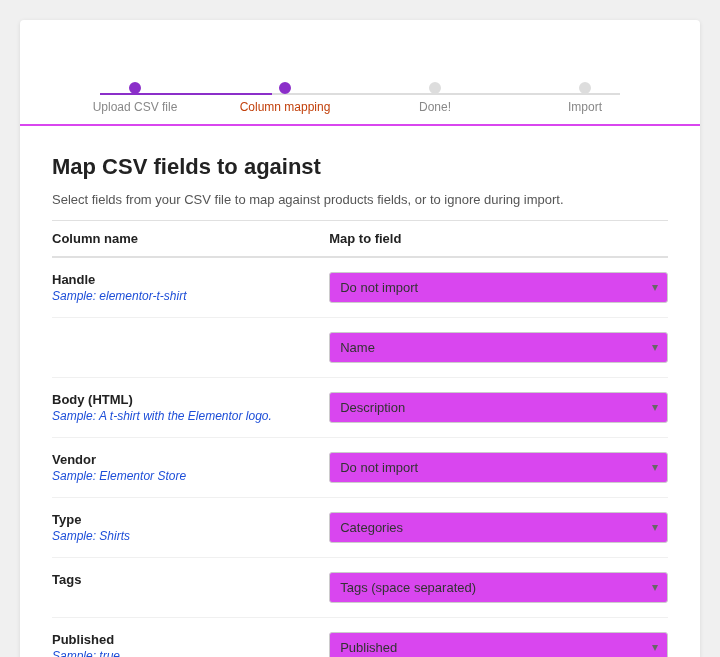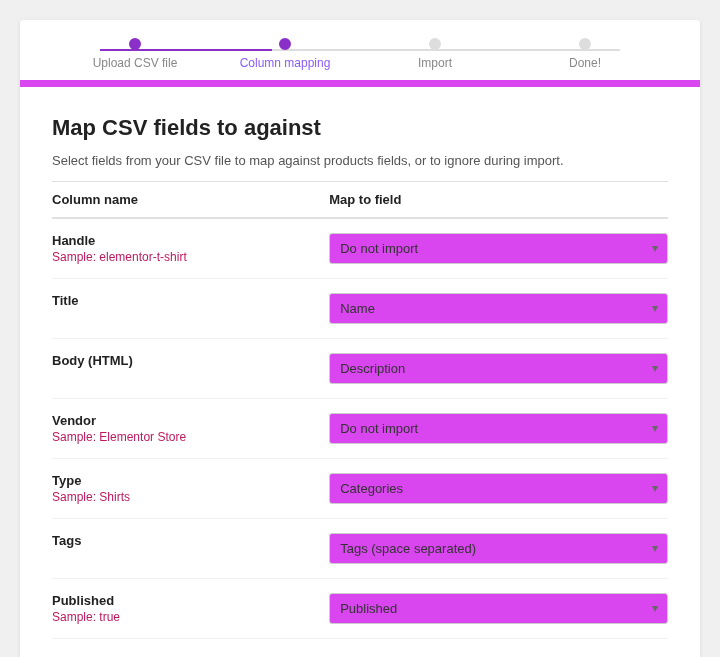--- a/index.html
+++ b/index.html
@@ -23,22 +23,23 @@
     }
 
     
     .stepper {
       background: #fff;
       padding: 18px 40px 0;
       display: flex;
       align-items: center;
       justify-content: space-between;
       position: relative;
-      border-bottom: 7px solid #d946ef;
+      border-bottom: 2px solid #d946ef;
       padding-bottom: 10px;
+      margin-top: 44px;
     }
     .stepper-track {
       position: absolute;
       top: 29px;
       left: 80px;
       right: 80px;
       height: 2px;
       background: #ddd;
       z-index: 0;
     }
@@ -70,21 +71,21 @@
     .step-dot.completed {
       background: #8b2fc9;
       border-color: #8b2fc9;
     }
     .step-label {
       font-size: 12px;
       color: #888;
       white-space: nowrap;
     }
     .step-label.active {
-      color: #8b5cf6;
+      color: #c2410c;
       font-weight: 500;
     }
 
     
     .content {
       padding: 28px 32px;
     }
     .page-title {
       font-size: 22px;
       font-weight: 600;
@@ -125,21 +126,22 @@
       padding-right: 16px;
     }
     .field-name {
       font-size: 13px;
       font-weight: 600;
       color: #222;
       margin-bottom: 2px;
     }
     .field-sample {
       font-size: 12px;
-      color: #be185d;
+      color: #1d4ed8;
+      font-style: italic;
     }
     .field-map {
       flex: 1;
     }
     .select-wrapper {
       position: relative;
       width: 100%;
     }
     .select-wrapper select {
       width: 100%;
@@ -176,25 +178,25 @@
     <div class="step">
       <div class="step-dot completed"></div>
       <span class="step-label">Upload CSV file</span>
     </div>
     <div class="step">
       <div class="step-dot active"></div>
       <span class="step-label active">Column mapping</span>
     </div>
     <div class="step">
       <div class="step-dot"></div>
+      <span class="step-label">Done!</span>
+    </div>
+    <div class="step">
+      <div class="step-dot"></div>
       <span class="step-label">Import</span>
-    </div>
-    <div class="step">
-      <div class="step-dot"></div>
-      <span class="step-label">Done!</span>
     </div>
   </div>
 
   <div class="content">
     <h1 class="page-title">Map CSV fields to against</h1>
     <p class="page-subtitle">Select fields from your CSV file to map against products fields, or to ignore during import.</p>
 
     <div class="mapping-table">
       <div class="table-header">
         <div class="col-name">Column name</div>
@@ -206,29 +208,29 @@
             <div class="field-info">
               <div class="field-name">Handle</div>
               <div class="field-sample">Sample: elementor-t-shirt</div>
             </div>
             <div class="field-map">
               <div class="select-wrapper"><select><option value="Do not import">Do not import</option><option value="Name">Name</option><option value="Description">Description</option><option value="Categories">Categories</option><option value="Tags (space separated)">Tags (space separated)</option><option value="Published">Published</option><option value="Attribute name">Attribute name</option><option value="Attribute value">Attribute value</option><option value="SKU">SKU</option><option value="Price">Price</option><option value="Sale price">Sale price</option><option value="Stock">Stock</option><option value="Weight">Weight</option><option value="Images">Images</option></select><span class="select-arrow">▾</span></div>
             </div>
           </div>
           <div class="table-row">
             <div class="field-info">
-              <div class="field-name">Title</div>
             </div>
             <div class="field-map">
               <div class="select-wrapper"><select><option value="Do not import">Do not import</option><option value="Name" selected="">Name</option><option value="Description">Description</option><option value="Categories">Categories</option><option value="Tags (space separated)">Tags (space separated)</option><option value="Published">Published</option><option value="Attribute name">Attribute name</option><option value="Attribute value">Attribute value</option><option value="SKU">SKU</option><option value="Price">Price</option><option value="Sale price">Sale price</option><option value="Stock">Stock</option><option value="Weight">Weight</option><option value="Images">Images</option></select><span class="select-arrow">▾</span></div>
             </div>
           </div>
           <div class="table-row">
             <div class="field-info">
               <div class="field-name">Body (HTML)</div>
+              <div class="field-sample">Sample: A t-shirt with the Elementor logo.</div>
             </div>
             <div class="field-map">
               <div class="select-wrapper"><select><option value="Do not import">Do not import</option><option value="Name">Name</option><option value="Description" selected="">Description</option><option value="Categories">Categories</option><option value="Tags (space separated)">Tags (space separated)</option><option value="Published">Published</option><option value="Attribute name">Attribute name</option><option value="Attribute value">Attribute value</option><option value="SKU">SKU</option><option value="Price">Price</option><option value="Sale price">Sale price</option><option value="Stock">Stock</option><option value="Weight">Weight</option><option value="Images">Images</option></select><span class="select-arrow">▾</span></div>
             </div>
           </div>
           <div class="table-row">
             <div class="field-info">
               <div class="field-name">Vendor</div>
               <div class="field-sample">Sample: Elementor Store</div>
             </div>

